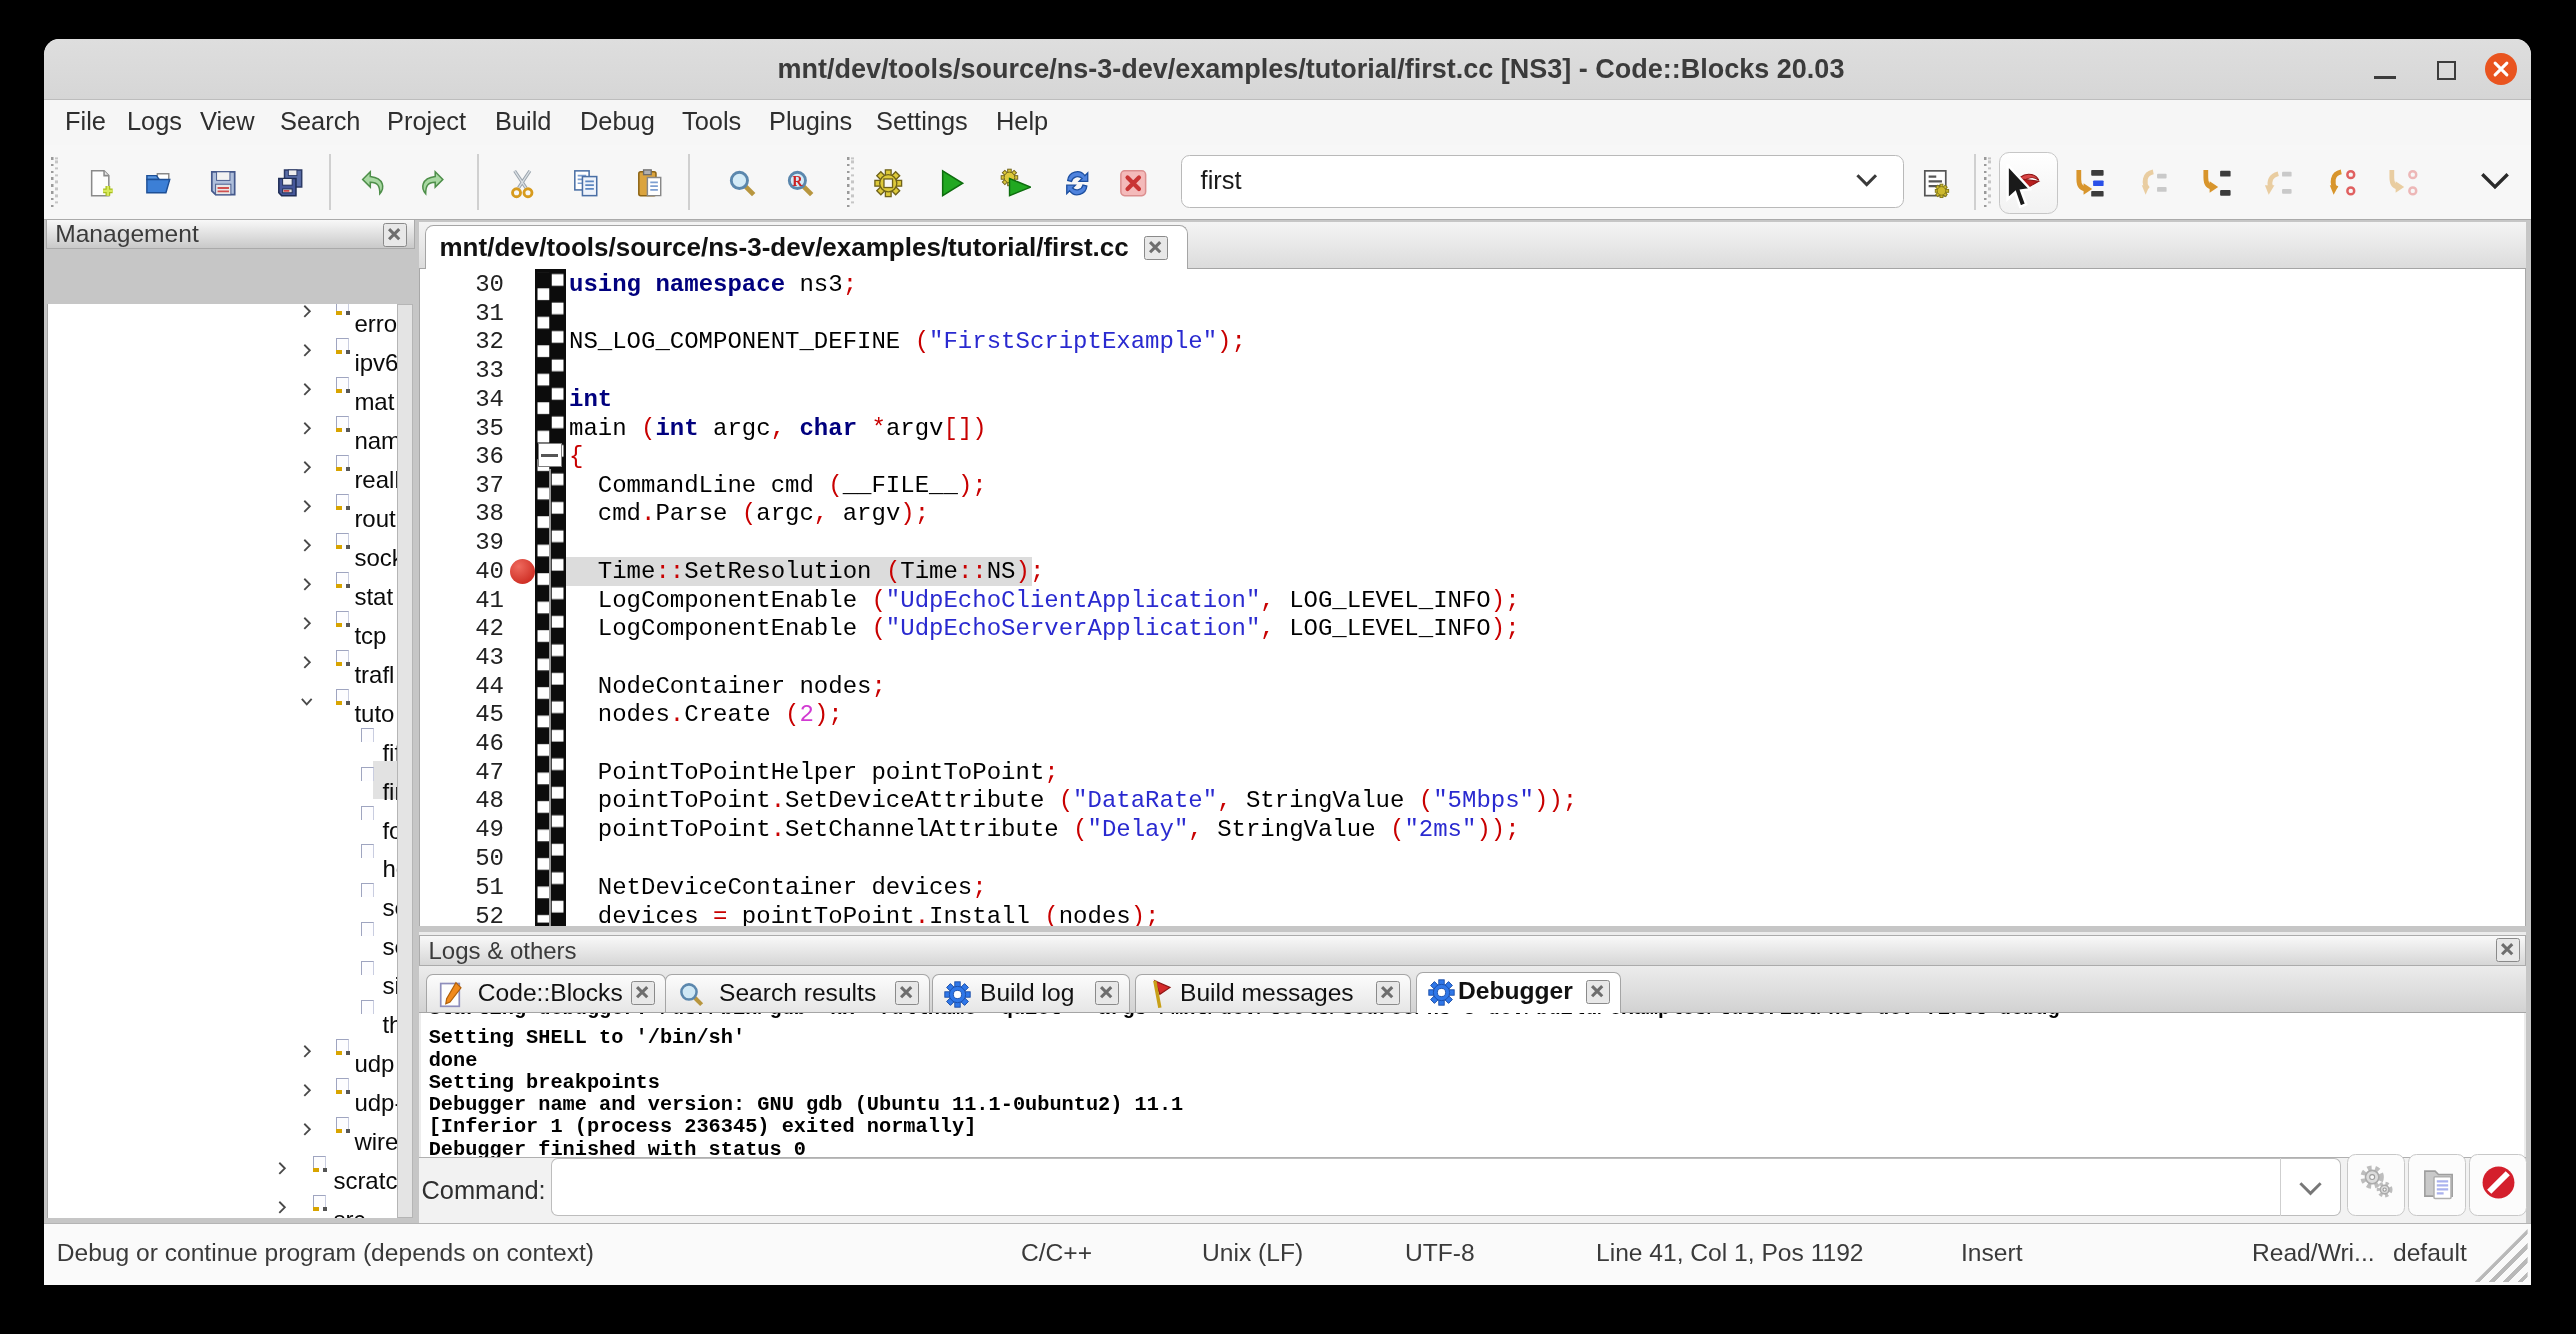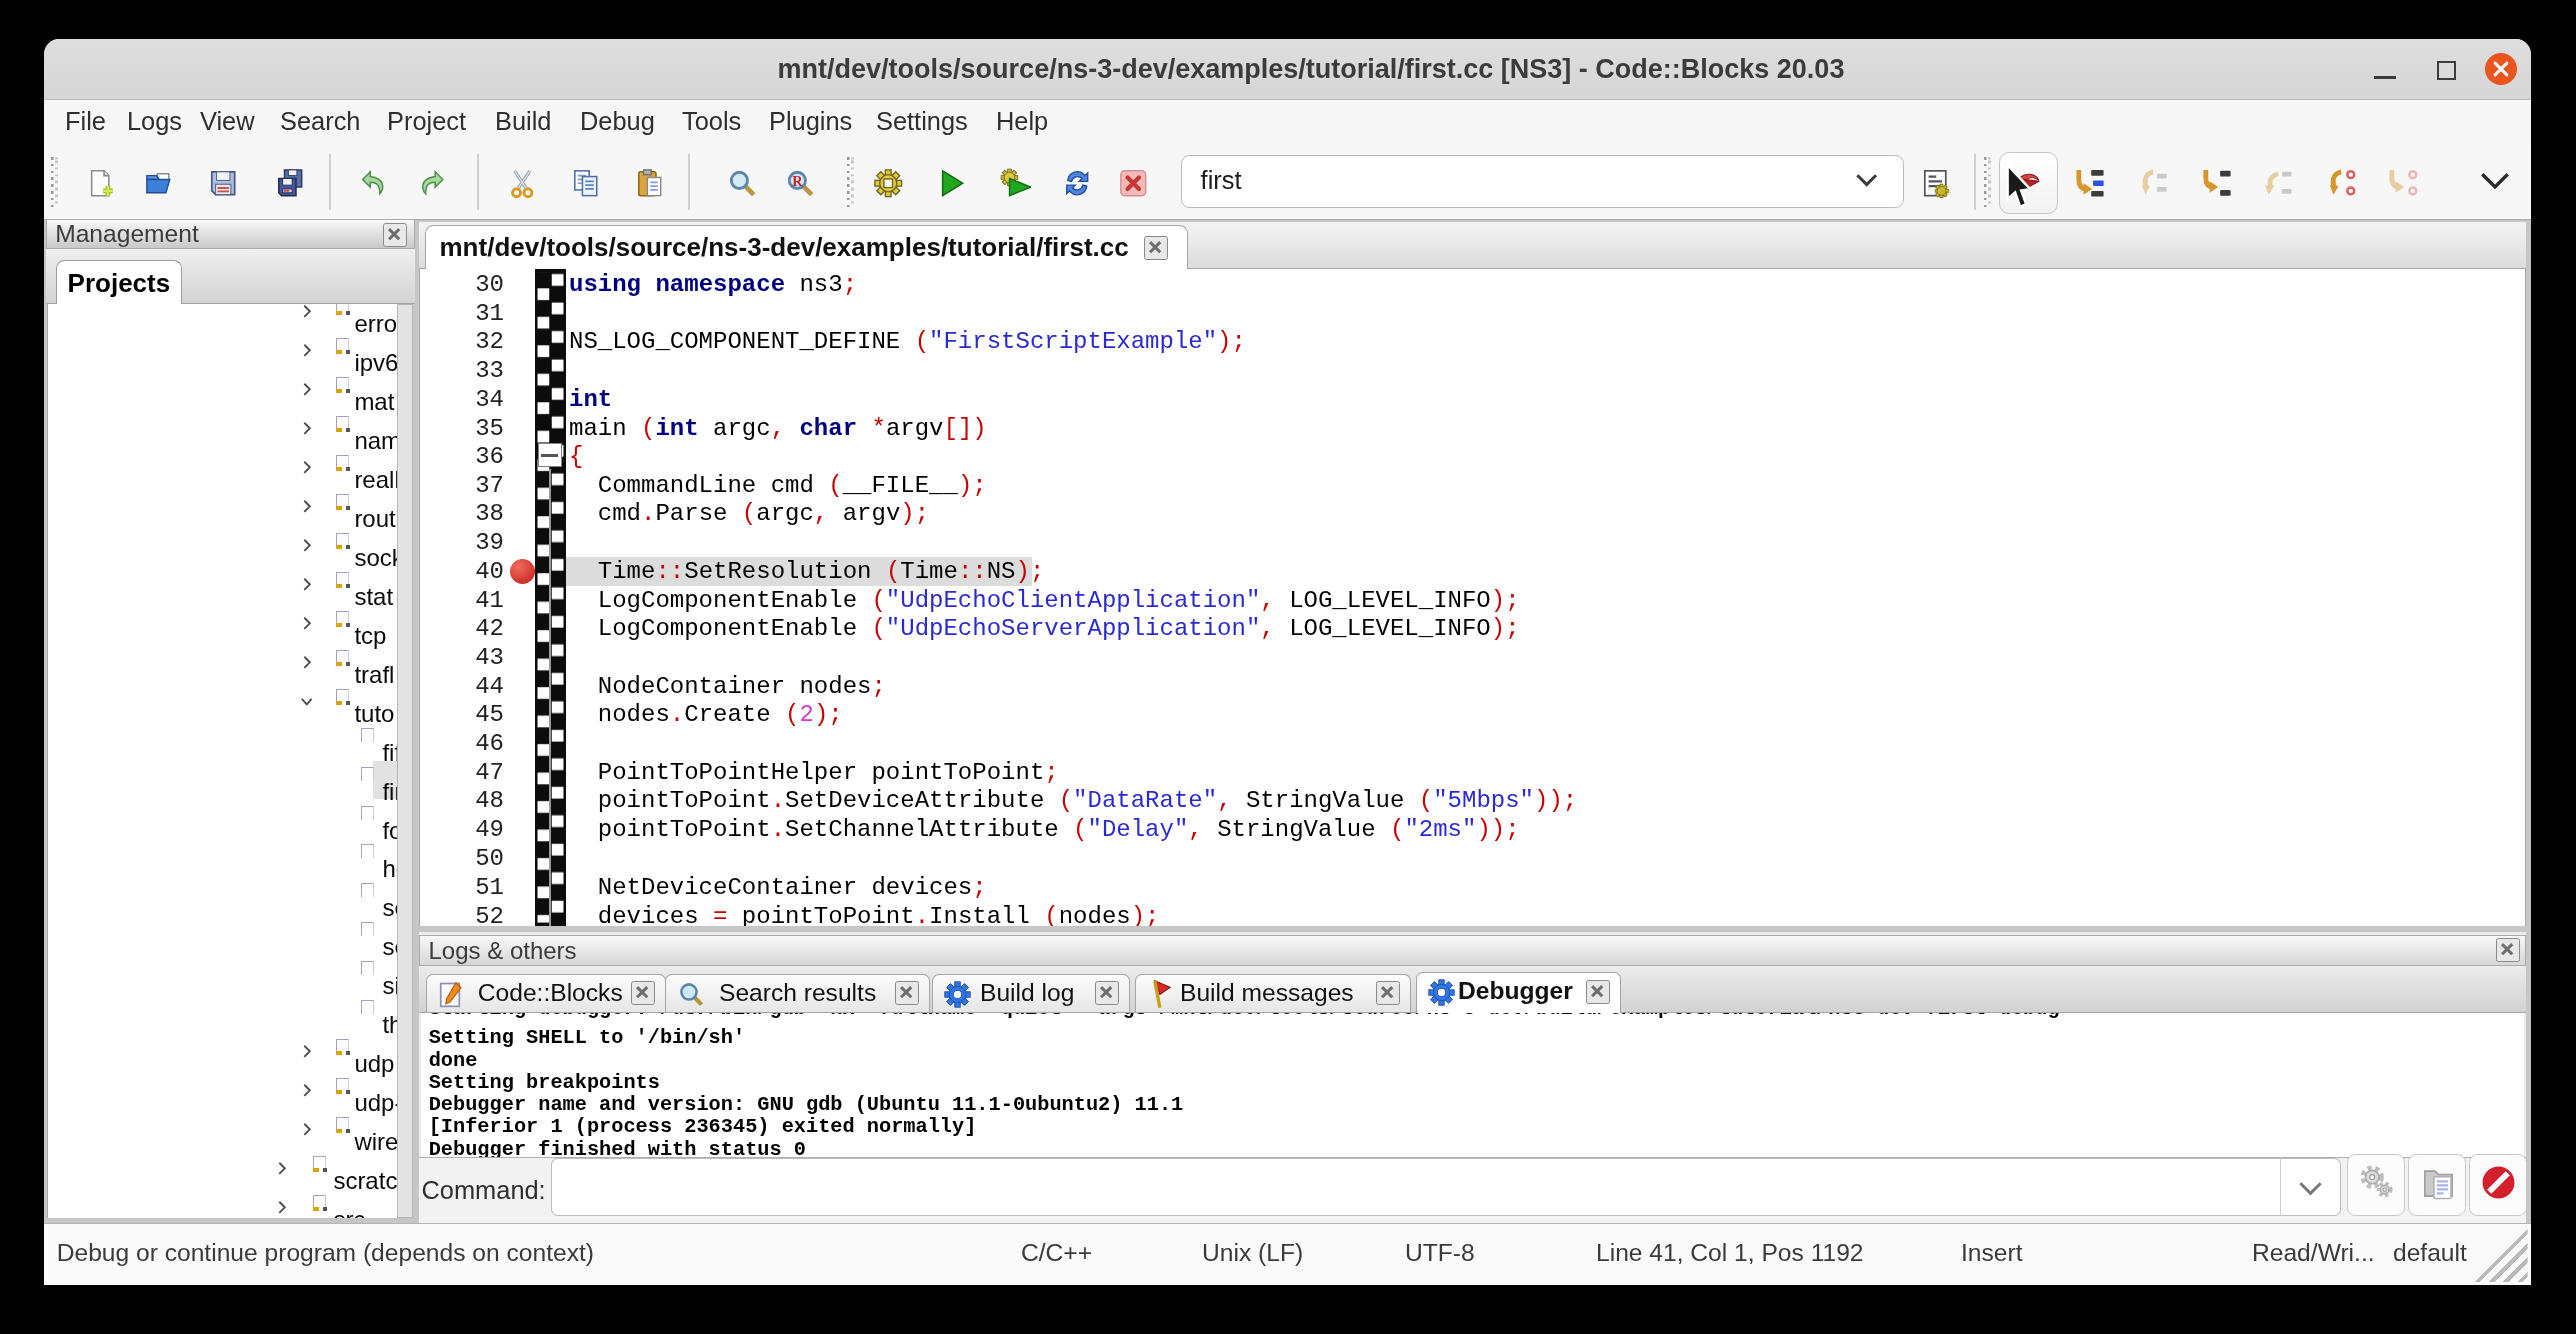--- a/index.html
+++ b/index.html
@@ -333,23 +333,20 @@
   </div>
   <div id="main"></div>
   <div id="mgmt">
     <div id="mgmt-head"><span style="padding-left:8.5px;">Management</span>
       <span class="xbox" style="right:6.8px;top:2.5px;">
           <svg viewBox="0 0 24 24">
             <path d="M6 6 L18 18 M18 6 L6 18" stroke="#6e6e6e" stroke-width="3.6"></path>
           </svg>
         </span>
     </div>
-    <div id="mgmt-tabs">
-        <div id="proj-tab">Projects</div>
-      </div>
     <div id="tree">
 <div class="trow" style="top:-12px;">
           <svg class="chev" style="left:252px;" viewBox="0 0 22 22">
             <path d="M7 2 L16 11 L7 20" fill="none" stroke="#4a4a4a" stroke-width="3"></path>
           </svg>
           <span class="ficon mod" style="left:288px;"></span>
           <span class="lbl" style="left:306px;">erro</span>
         </div>
 <div class="trow" style="top:27px;">
           <svg class="chev" style="left:252px;" viewBox="0 0 22 22">

